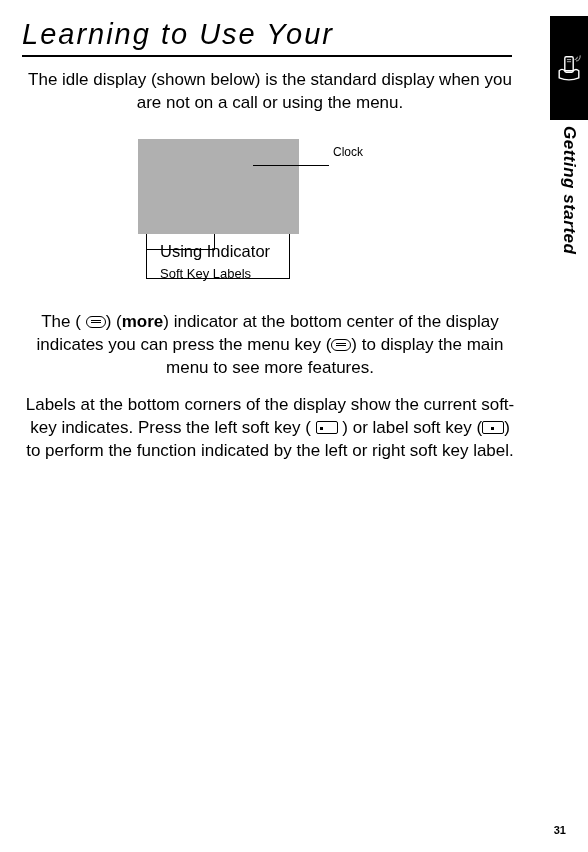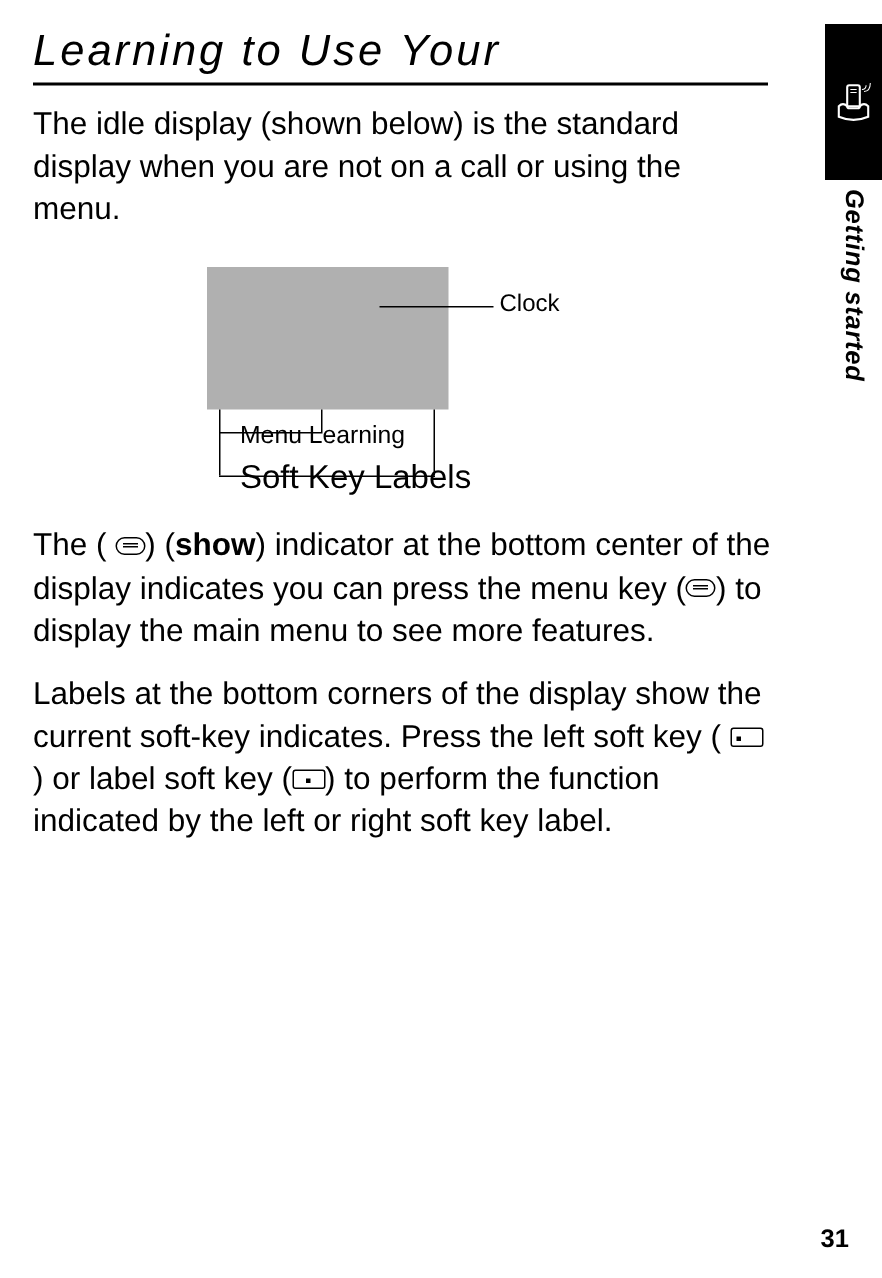--- a/index.html
+++ b/index.html
@@ -31,24 +31,25 @@
       width: 490px;
     }
     .subtitle {
       font-size: 21px;
       font-style: italic;
       letter-spacing: 1px;
       margin-bottom: 2px;
       font-weight: normal;
     }
     .body {
-      font-size: 21px;
+      font-size: 17px;
       line-height: 1.35;
       margin-bottom: 14px;
       width: 496px;
+      text-align: center;
     }
     .body .bold { font-weight: bold; }
     
     .tab {
       position: absolute;
       top: 16px;
       right: 0px;
       width: 38px;
       height: 104px;
       background: #000;
@@ -87,30 +88,30 @@
       position: absolute;
       left: 231px;
       top: 36px;
       width: 76px;
       height: 1px;
       background: #000;
     }
     .cl-label {
       position: absolute;
       left: 311px;
-      top: 26px;
-      font-size: 16px;
+      top: 16px;
+      font-size: 12px;
     }
     .v1 { position:absolute; left:124px; top:105px; width:1px; height:44px; background:#000; }
     .v2 { position:absolute; left:192px; top:105px; width:1px; height:15px; background:#000; }
     .v3 { position:absolute; left:267px; top:105px; width:1px; height:44px; background:#000; }
     .h1 { position:absolute; left:124px; top:120px; width:69px; height:1px; background:#000; }
     .h2 { position:absolute; left:124px; top:149px; width:144px; height:1px; background:#000; }
     .mi-label { position:absolute; left:138px; top:113px; font-size:16.5px; }
-    .sk-label { position:absolute; left:138px; top:137px; font-size:22px; }
+    .sk-label { position:absolute; left:138px; top:137px; font-size:13px; }
     
     .icon-menu, .icon-soft-left, .icon-soft-right {
       display: inline-block;
       vertical-align: middle;
       position: relative;
       top: -1px;
     }
     .icon-menu {
       width: 20px; height: 12px;
       border: 1px solid #000;
@@ -134,21 +135,21 @@
       content:""; position:absolute; left:3px; top:5px; width:3px; height:3px; background:#000;
     }
     .icon-soft-right::before {
       content:""; position:absolute; right:9px; top:5px; width:3px; height:3px; background:#000;
     }
     .page-num {
       position: absolute;
       bottom: 16px;
       right: 22px;
       font-weight: bold;
-      font-size: 17px;
+      font-size: 11px;
     }
   </style>
 </head>
 <body>
 
 <div class="page">
   <div class="tab">
     <svg viewBox="0 0 40 40">
       <rect x="14" y="4" width="12" height="22" rx="2" fill="none" stroke="#fff" stroke-width="2"></rect>
       <line x1="17" y1="8" x2="23" y2="8" stroke="#fff" stroke-width="1"></line>
@@ -169,27 +170,27 @@
 
   <div class="diagram">
     <div class="screen"></div>
     <div class="cl-hline"></div>
     <div class="cl-label">Clock</div>
     <div class="v1"></div>
     <div class="v2"></div>
     <div class="v3"></div>
     <div class="h1"></div>
     <div class="h2"></div>
-    <div class="mi-label">Menu Learning</div>
+    <div class="mi-label">Using Indicator</div>
     <div class="sk-label">Soft Key Labels</div>
   </div>
 
   <p class="body">
     <span>The (</span>
-    <span class="icon-menu"></span><span>) (</span><span class="bold">show</span><span>) indicator at the bottom center of the display indicates you can press the menu key (</span><span class="icon-menu"></span><span>) to display the main menu to see more features.</span>
+    <span class="icon-menu"></span><span>) (</span><span class="bold">more</span><span>) indicator at the bottom center of the display indicates you can press the menu key (</span><span class="icon-menu"></span><span>) to display the main menu to see more features.</span>
   </p>
 
   <p class="body">
     <span>Labels at the bottom corners of the display show the current soft-key indicates. Press the left soft key (</span>
     <span class="icon-soft-left"></span>
     <span>) or label soft key (</span><span class="icon-soft-right"></span><span>) to perform the function indicated by the left or right soft key label.</span>
   </p>
 
   <div class="page-num">31</div>
 </div>

